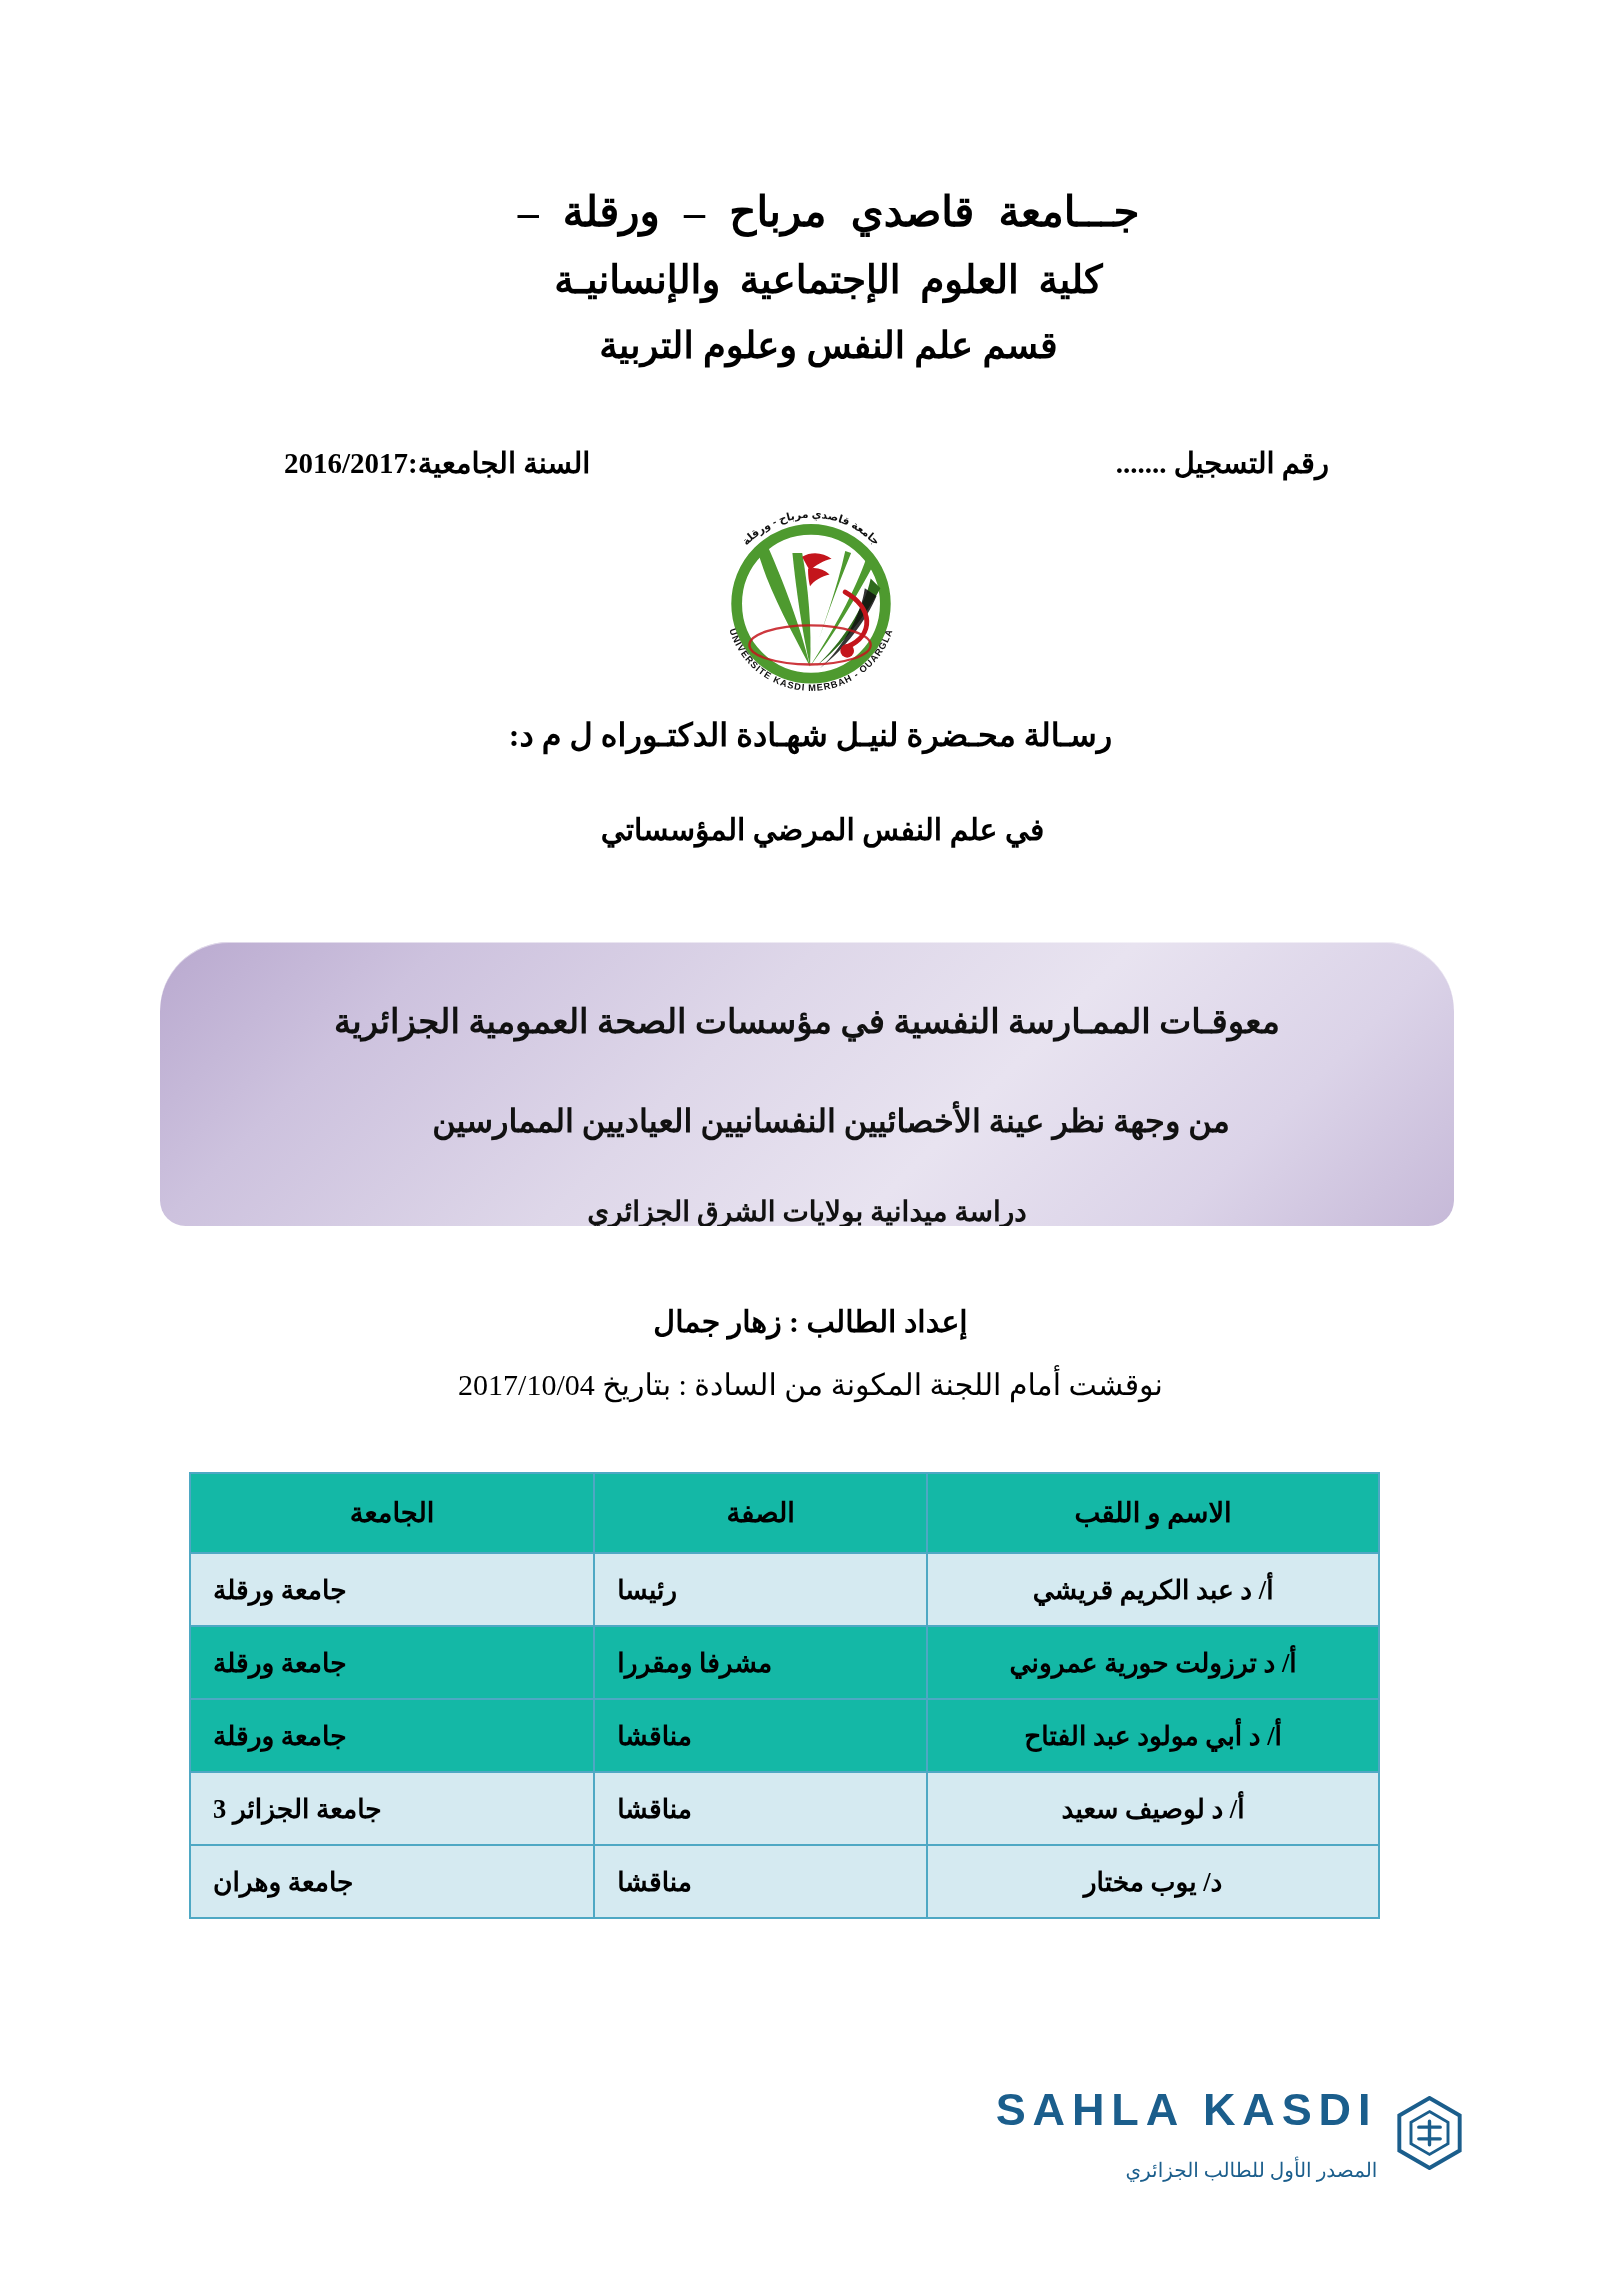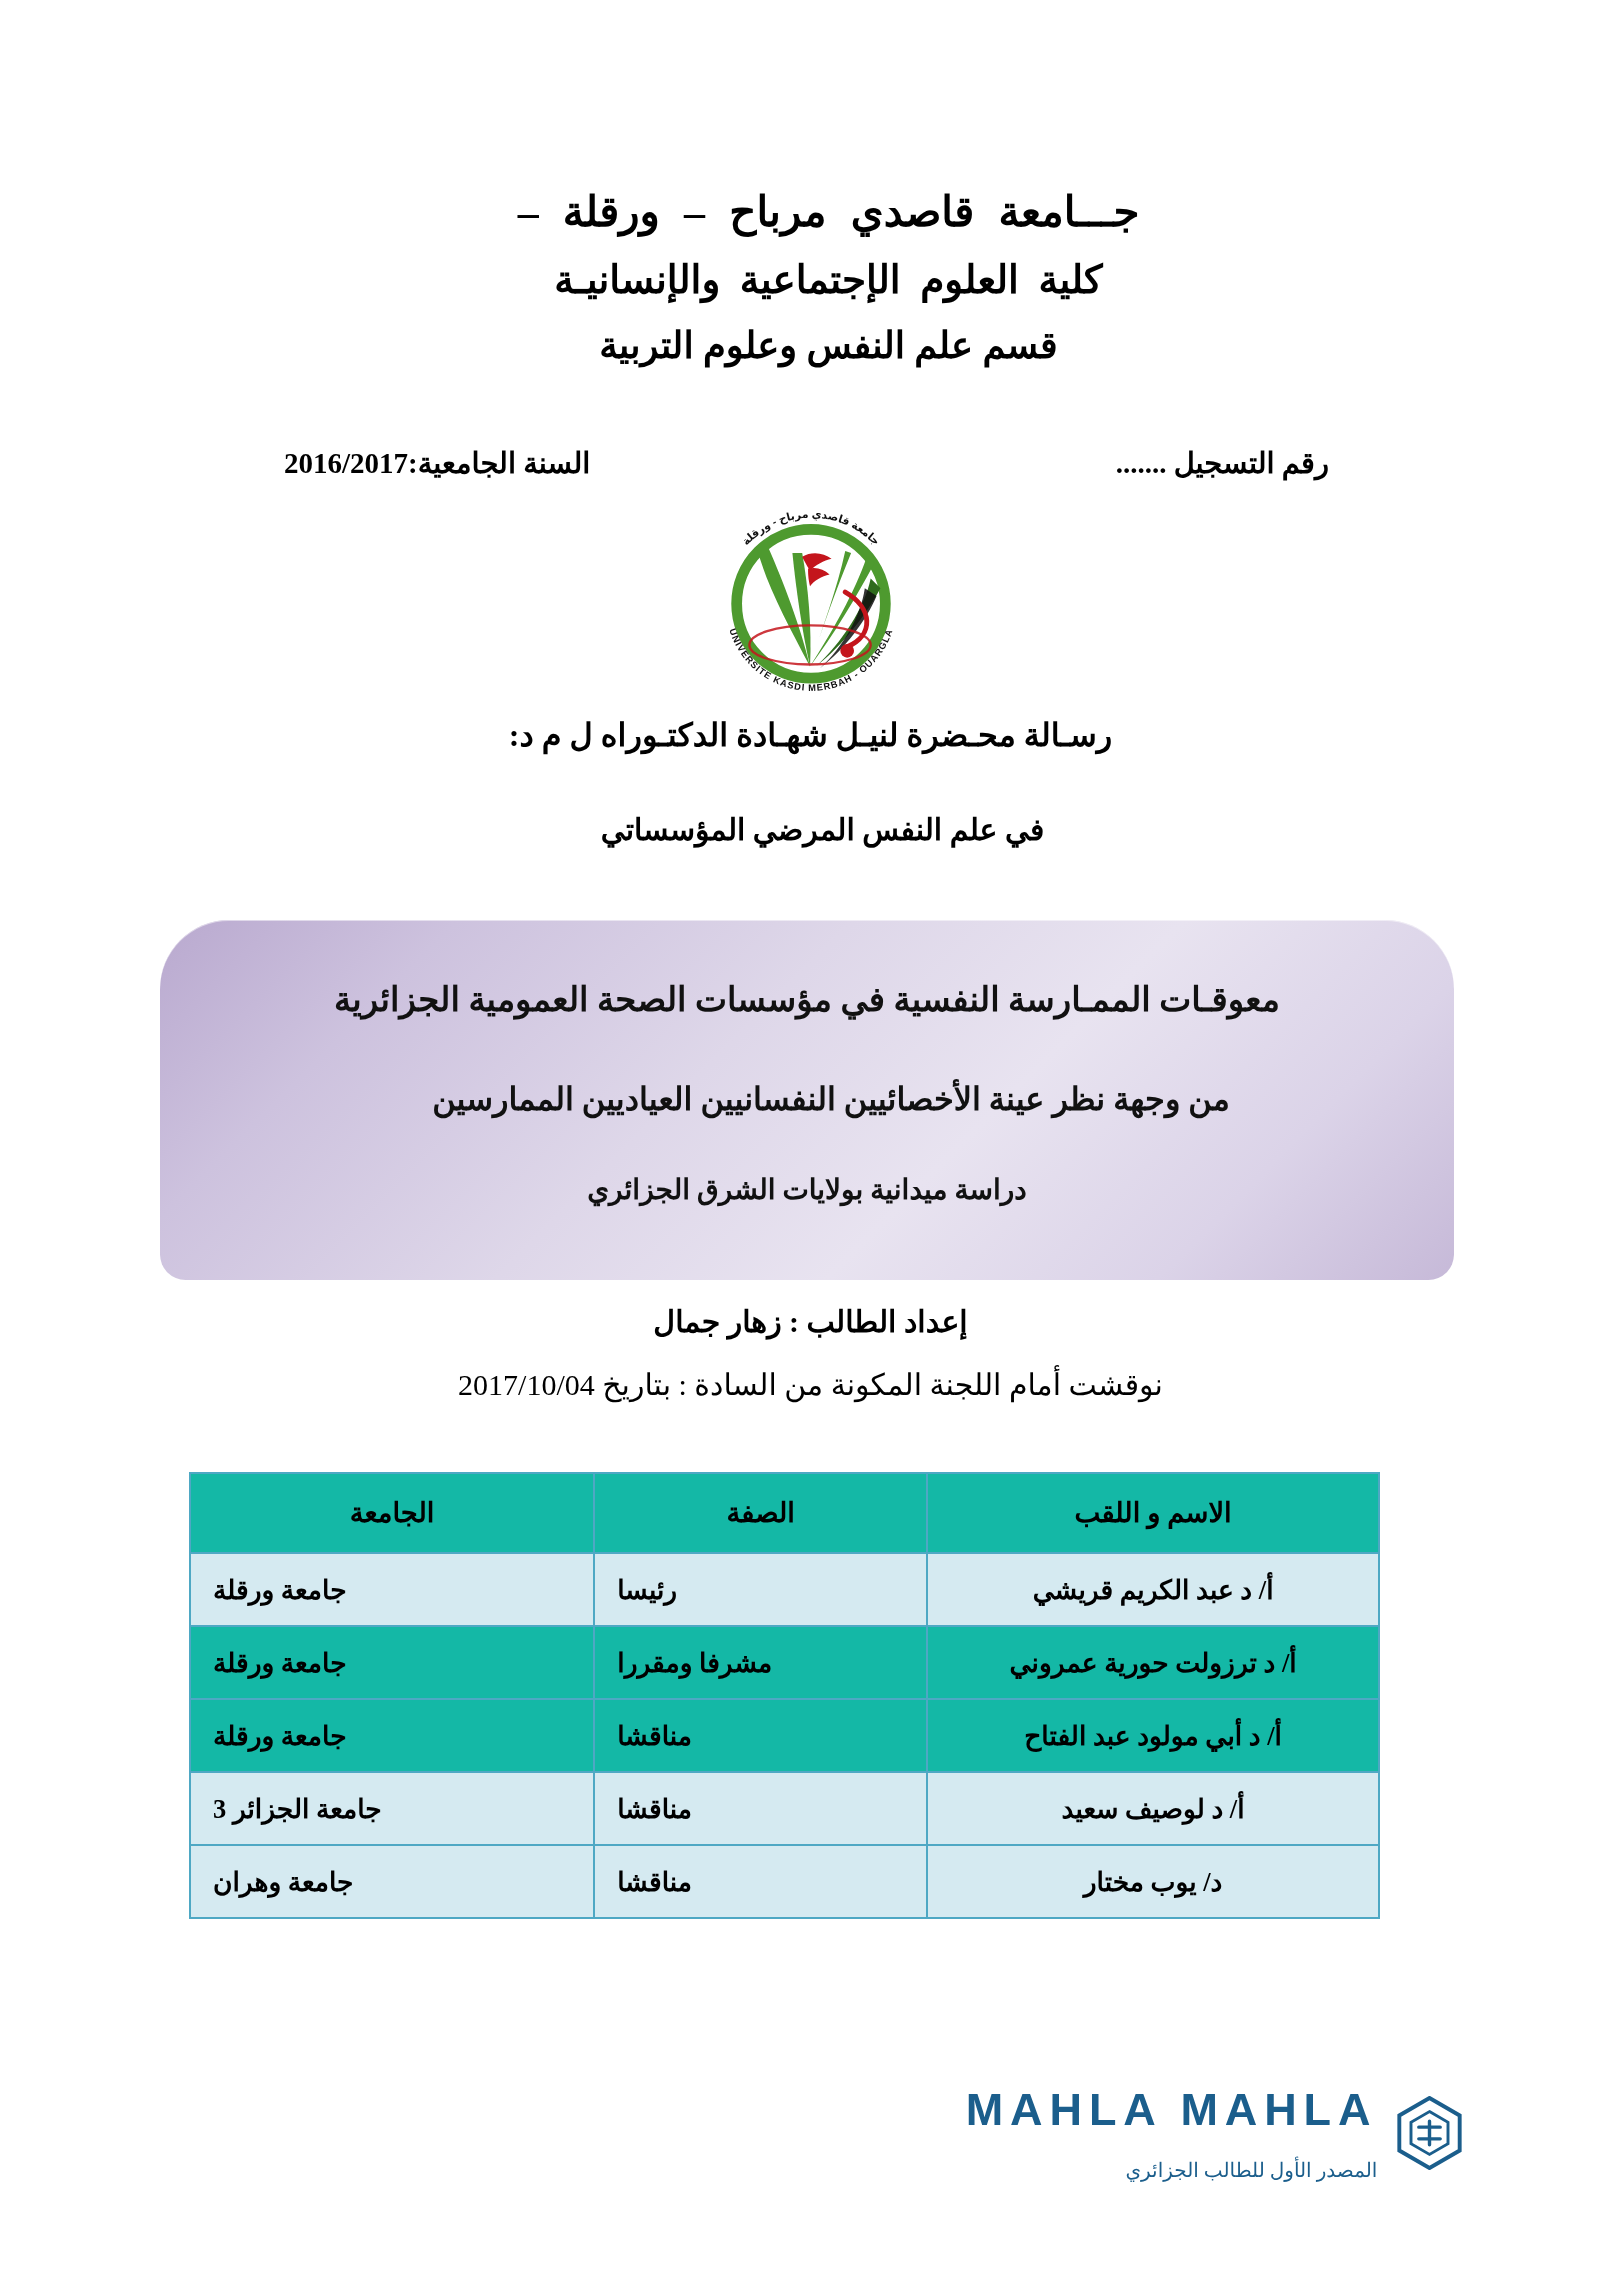--- a/index.html
+++ b/index.html
@@ -109,24 +109,24 @@
     left: 0; right: 0;
     text-align: center;
     font-size: 30px;
     font-weight: bold;
     padding-left: 24px;
   }
 
   
   .title-box {
     position: absolute;
-    top: 920px;
+    top: 942px;
     left: 160px;
     width: 1294px;
-    height: 360px;
+    height: 284px;
     border-radius: 69px 69px 25.5px 25.5px;
     background: linear-gradient(135deg, #b9a9cf 0%, #cdc2de 18%, #ded7e9 42%, #e8e3f0 62%, #dbd3e8 82%, #c6b9d8 100%);
     box-shadow: inset 0 1px 0 rgba(255,255,255,.5);
     overflow: hidden;
   }
   .title-inner {
     position: absolute;
     left: 0; right: 0;
     top: 55px;
     text-align: center;
@@ -352,21 +352,21 @@
           <td class="c-role">مناقشا</td>
           <td class="c-univ">جامعة وهران</td>
         </tr>
       </tbody>
     </table>
   </div>
 
   <div class="footer">
     <div class="footer-inner">
       <div class="footer-text-col">
-        <div class="footer-brand">MAHLA MAHLA</div>
+        <div class="footer-brand">SAHLA KASDI</div>
         <div class="footer-sub">المصدر الأول للطالب الجزائري</div>
       </div>
       <svg class="footer-mark" viewBox="0 0 70 76" xmlns="http://www.w3.org/2000/svg">
         <path d="M35,2 L66,20 L66,56 L35,74 L4,56 L4,20 Z" fill="none" stroke="#1b5e8c" stroke-width="4"></path>
         <path d="M35,16 L54,27 L54,49 L35,60 L16,49 L16,27 Z" fill="none" stroke="#1b5e8c" stroke-width="3"></path>
         <path d="M24,32 L46,32 M24,44 L46,44 M35,26 L35,50" stroke="#1b5e8c" stroke-width="3.5" stroke-linecap="round"></path>
       </svg>
     </div>
   </div>
 

